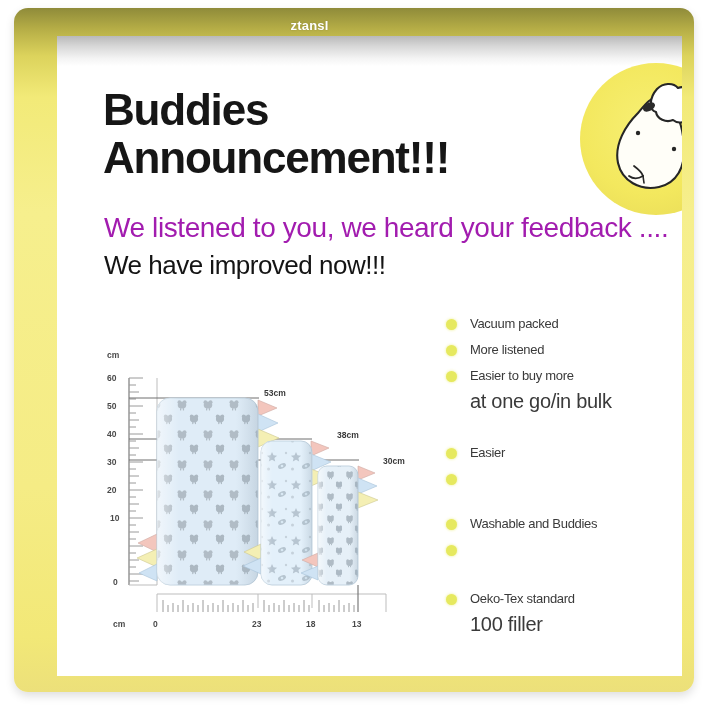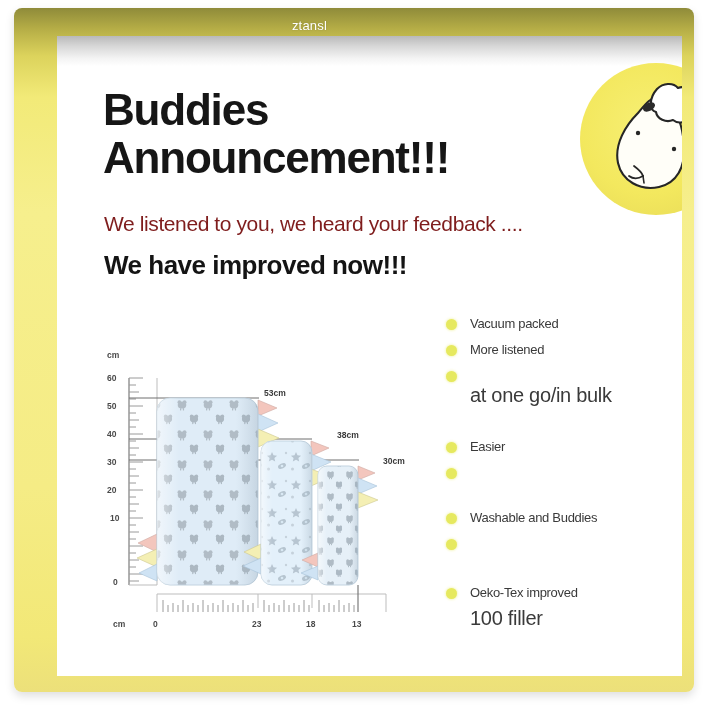--- a/index.html
+++ b/index.html
@@ -13,21 +13,21 @@
     position: relative;
   }
 
   
   #poster-frame {
     position: absolute;
     left: 14px;
     top: 8px;
     width: 680px;
     height: 684px;
-    border-radius: 8px;
+    border-radius: 14px;
     background: linear-gradient(180deg,
         #8f8b3a 0%,
         #b5ad46 3%,
         #dcd35c 7%,
         #f2ea78 13%,
         #f6ef8d 30%,
         #f5ec85 70%,
         #f2e877 92%,
         #ece07a 100%);
     box-shadow: 0 4px 10px rgba(0,0,0,0.13);
@@ -55,20 +55,21 @@
     position: absolute;
     left: 0;
     top: 18px;
     width: 619px;
     text-align: center;
     font-size: 13px;
     color: #ffffff;
     letter-spacing: .2px;
     z-index: 6;
     text-shadow: 0 0 2px rgba(0,0,0,.18);
+    font-weight: bold;
   }
 
   
   #title-block {
     position: absolute;
     left: 46px;
     top: 50px;
     z-index: 3;
   }
   .title-line {
@@ -77,31 +78,31 @@
     font-size: 44px;
     line-height: 48px;
     letter-spacing: -1.2px;
     color: #161616;
   }
 
   #subtitle-1 {
     position: absolute;
     left: 47px;
     top: 176px;
-    font-size: 21px;
+    font-size: 28px;
     letter-spacing: -.4px;
-    color: #7f1d1d;
+    color: #a21caf;
     z-index: 3;
   }
   #subtitle-2 {
     position: absolute;
     left: 47px;
     top: 214px;
     font-size: 26px;
-    font-weight: bold;
+    font-weight: normal;
     letter-spacing: -.5px;
     color: #141414;
     z-index: 3;
   }
 
   
   #logo-wrap {
     position: absolute;
     left: 523px;
     top: 27px;
@@ -227,20 +228,21 @@
         <div class="bullet-row">
           <span class="bullet-dot"></span>
           <span class="bullet-text">Vacuum packed</span>
         </div>
         <div class="bullet-row">
           <span class="bullet-dot"></span>
           <span class="bullet-text">More listened</span>
         </div>
         <div class="bullet-row">
           <span class="bullet-dot"></span>
+          <span class="bullet-text">Easier to buy more</span>
         </div>
         <div class="bullet-cont">at one go/in bulk</div>
       </div>
 
       <div class="bullet-group">
         <div class="bullet-row">
           <span class="bullet-dot"></span>
           <span class="bullet-text">Easier</span>
         </div>
         <div class="bullet-row">
@@ -254,21 +256,21 @@
           <span class="bullet-text">Washable and Buddies</span>
         </div>
         <div class="bullet-row">
           <span class="bullet-dot"></span>
         </div>
       </div>
 
       <div class="bullet-group">
         <div class="bullet-row">
           <span class="bullet-dot"></span>
-          <span class="bullet-text">Oeko-Tex improved</span>
+          <span class="bullet-text">Oeko-Tex standard</span>
         </div>
         <div class="bullet-cont">100 filler</div>
       </div>
 
     </div>
 
     <div id="diagram">
       <svg width="330" height="312" viewBox="0 0 330 312">
         <defs>
 

